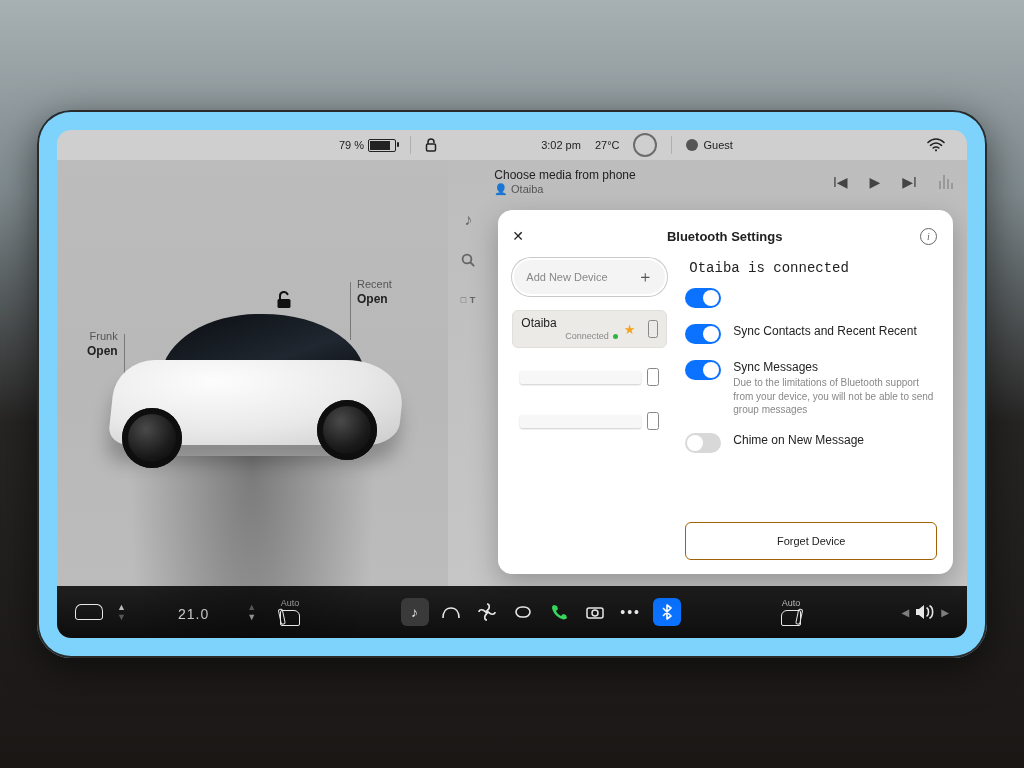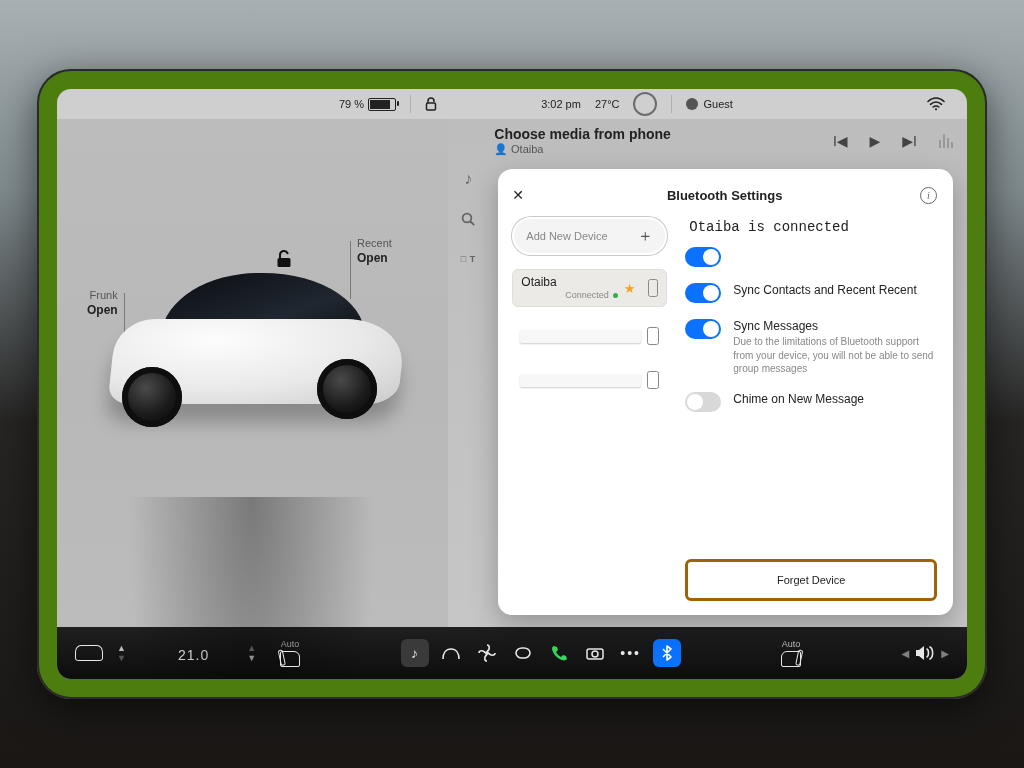--- a/index.html
+++ b/index.html
@@ -1,17 +1,17 @@
 <!DOCTYPE html>
 <html><head>
 <meta charset="utf-8">
 <style>
   html,body{margin:0;padding:0;width:1024px;height:768px;font-family:-apple-system,Helvetica,Arial,sans-serif;overflow:hidden;}
   body{background:linear-gradient(to bottom,#a7b0b3 0%,#7f8a8e 25%,#262524 55%,#1a1715 100%);display:flex;align-items:center;justify-content:center;}
-  .bezel{width:950px;height:630px;background:#4d7c0f;border-radius:34px;box-shadow:0 10px 40px rgba(0,0,0,.55),inset 0 0 0 2px #2a2a2a;padding:20px;box-sizing:border-box;}
+  .bezel{width:950px;height:548px;background:#7dd3fc;border-radius:34px;box-shadow:0 10px 40px rgba(0,0,0,.55),inset 0 0 0 2px #2a2a2a;padding:20px;box-sizing:border-box;}
   .screen{width:100%;height:100%;border-radius:14px;background:#cfcfcf;position:relative;overflow:hidden;display:flex;flex-direction:column;}
   
   .status{height:30px;display:flex;align-items:center;gap:14px;font-size:11px;color:#222;padding:0 22px;}
   .status .center{margin:0 auto;display:flex;align-items:center;gap:14px;}
   .battery{display:flex;align-items:center;gap:4px;margin-left:260px;}
   .batt-body{position:relative;width:26px;height:11px;border:1.4px solid #222;border-radius:2px;}
   .batt-body::after{content:"";position:absolute;right:-4px;top:2.5px;width:2.5px;height:5px;background:#222;border-radius:1px;}
   .batt-fill{position:absolute;left:1px;top:1px;bottom:1px;width:78%;background:#222;}
   .wifi{margin-left:auto;}
   .sep{width:1px;height:18px;background:rgba(0,0,0,.15);}
@@ -31,21 +31,21 @@
   .tag b{display:block;color:#222;font-size:12px;font-weight:600;}
   .tag.frunk{left:30px;top:170px;text-align:right;}
   .tag.trunk{left:300px;top:118px;}
   .tag.line::after{content:"";position:absolute;width:1px;background:rgba(0,0,0,.35);}
   .tag.frunk::after{left:100%;margin-left:6px;top:4px;height:44px;}
   .tag.trunk::after{right:100%;margin-right:6px;top:4px;height:58px;}
   .locki{position:absolute;left:218px;top:130px;font-size:16px;}
   
   .rightpane{flex:1;position:relative;background:linear-gradient(180deg,#bdbdbd,#c6c6c6);display:flex;flex-direction:column;}
   .media{height:44px;display:flex;align-items:center;font-size:11px;color:#555;padding:0 14px 0 46px;}
-  .media .title{color:#222;font-size:14px;font-weight:700;}
+  .media .title{color:#222;font-size:12px;font-weight:400;}
   .media .stack{display:flex;flex-direction:column;line-height:1.2;}
   .pcontrols{margin-left:auto;display:flex;align-items:center;gap:22px;font-size:14px;color:#444;}
   .leftrail{position:absolute;left:0;top:50px;width:40px;display:flex;flex-direction:column;gap:20px;align-items:center;color:#666;}
   .leftrail .ic{height:20px;display:flex;align-items:center;font-size:16px;}
   .cir{width:20px;height:20px;border:2px solid #6d6d6d;border-radius:50%;}
   
   .modal{position:absolute;top:50px;right:14px;left:50px;bottom:12px;background:#fff;border-radius:14px;box-shadow:0 10px 28px rgba(0,0,0,.25);display:flex;flex-direction:column;padding:14px 16px 14px 14px;}
   .m-head{display:flex;align-items:center;position:relative;height:24px;margin-bottom:10px;}
   .m-head .close{font-size:14px;color:#222;width:22px;}
   .m-head .title{position:absolute;left:0;right:0;text-align:center;font-size:13px;font-weight:600;color:#222;}
@@ -73,21 +73,21 @@
   .opt .d{font-size:10px;color:#888;line-height:1.35;}
   .profile{display:flex;align-items:center;gap:5px;margin-top:4px;font-size:10px;color:#666;}
   .profile .p{width:11px;height:11px;background:#888;border-radius:50%;}
   .toggle{width:36px;height:20px;border-radius:20px;background:#d8d8d8;position:relative;}
   .toggle.on{background:#0a72ff;}
   .toggle .knob{position:absolute;top:2px;width:16px;height:16px;background:#fff;border-radius:50%;}
   .toggle.on .knob{right:2px;}
   .toggle .knob{left:2px;}
   .toggle.on .knob{left:auto;}
   .actions{margin-top:auto;display:flex;gap:12px;}
-  .btn{flex:1;height:36px;border:3px solid #a16207;border-radius:6px;display:flex;align-items:center;justify-content:center;font-size:11px;color:#222;background:#fff;}
+  .btn{flex:1;height:36px;border:1px solid #a16207;border-radius:6px;display:flex;align-items:center;justify-content:center;font-size:11px;color:#222;background:#fff;}
   
   .dock{height:52px;background:linear-gradient(#1f1f1f,#0d0d0d);display:flex;align-items:center;color:#e7e7e7;padding:0 18px;gap:14px;font-size:12px;}
   .dock .caricon{width:26px;height:14px;border:1.8px solid #e7e7e7;border-radius:6px 6px 4px 4px / 7px 7px 3px 3px;}
   .temp{font-size:22px;font-weight:300;letter-spacing:1px;margin:0 24px 0 38px;}
   .temp span{font-size:14px;}
   .arrows{display:flex;flex-direction:column;gap:0;font-size:9px;color:#bbb;}
   .dockmid{display:flex;align-items:center;gap:8px;margin:0 auto;}
   .dbtn{width:28px;height:28px;border-radius:6px;display:flex;align-items:center;justify-content:center;color:#e7e7e7;font-size:14px;}
   .dbtn.music{background:#3a3a3a;}
   .dbtn.phone{color:#38d65b;font-size:18px;}

